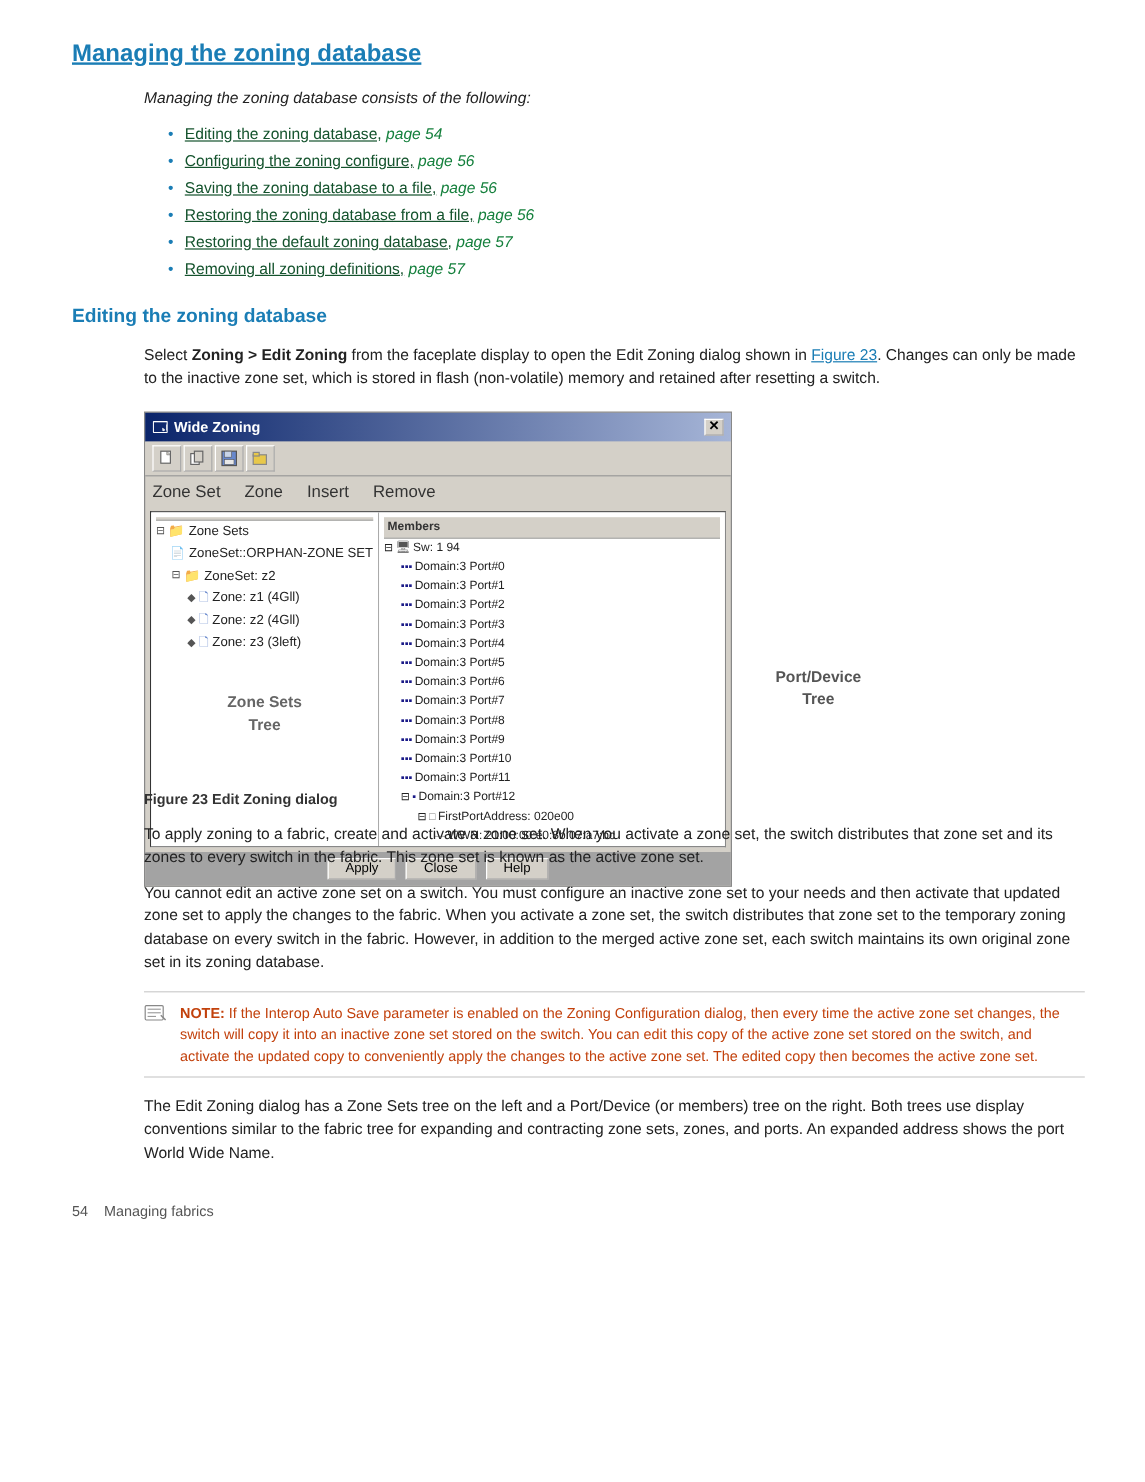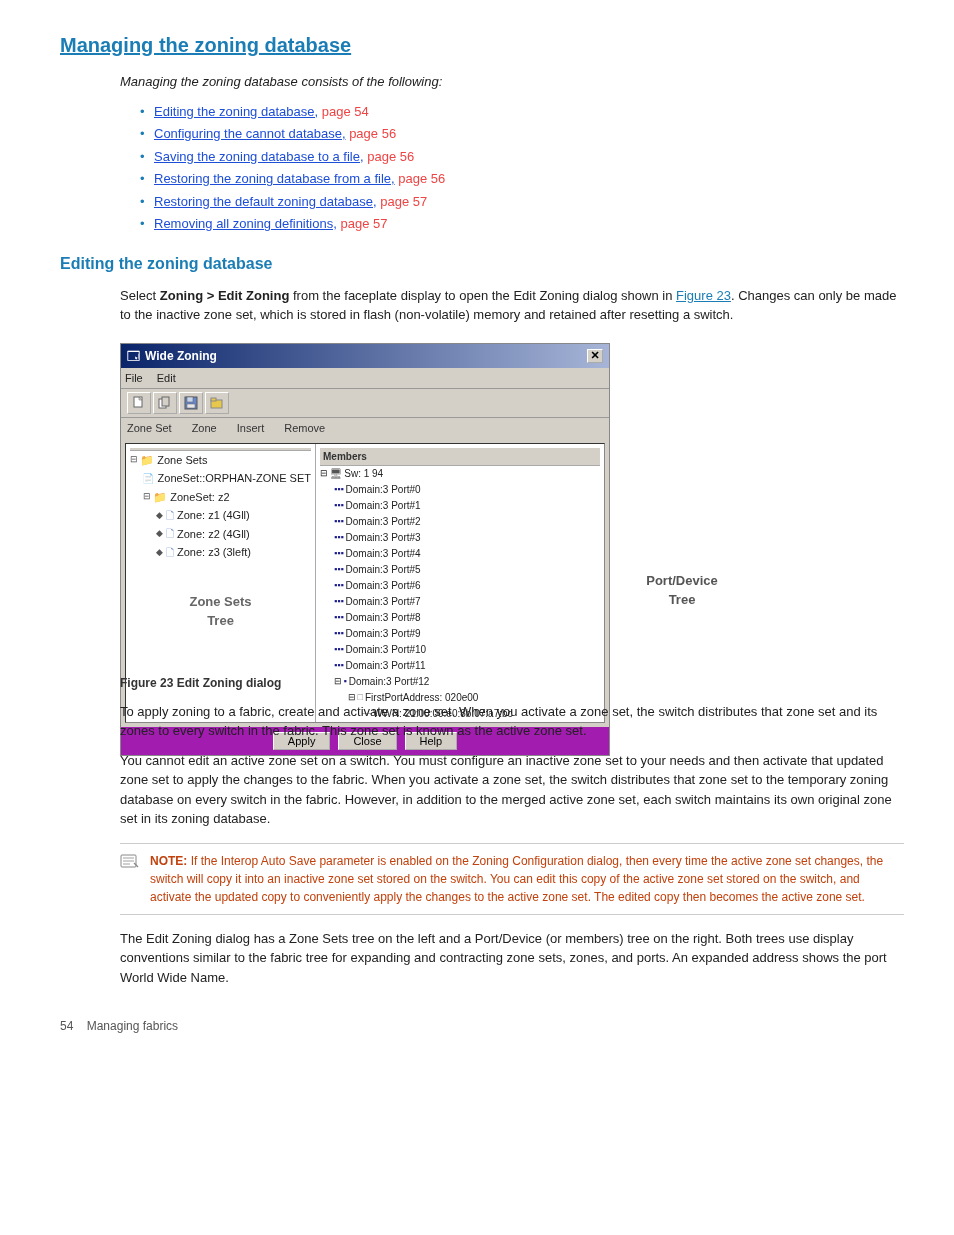--- a/index.html
+++ b/index.html
@@ -40,25 +40,26 @@
       position: relative;
       padding-left: 14px;
     }
     ul.toc-list li::before {
       content: "•";
       color: #1a7db5;
       position: absolute;
       left: 0;
     }
     ul.toc-list li a {
-      color: #1d4ed8;
+      color: #14532d;
     }
     ul.toc-list li span.page-ref {
-      color: #ef4444;
+      color: #15803d;
       text-decoration: none;
+      font-style: italic;
     }
     .section-body {
       margin-left: 60px;
     }
     .section-body p {
       margin-bottom: 10px;
     }
     
     .dialog-container {
       margin: 18px 0 10px 0;
@@ -119,21 +120,21 @@
       display: flex;
       align-items: center;
       justify-content: center;
       cursor: pointer;
       font-size: 10px;
     }
     .toolbar-labels {
       display: flex;
       gap: 20px;
       padding: 2px 6px;
-      font-size: 11px;
+      font-size: 14px;
       color: #333;
     }
     .dialog-content {
       display: flex;
       height: 280px;
       background: #fff;
       border: 1px inset #888;
       margin: 4px;
     }
     .zone-sets-panel {
@@ -158,21 +159,21 @@
       font-size: 11px;
       white-space: nowrap;
     }
     .tree-item .indent { display: inline-block; width: 10px; }
     .expand-btn {
       font-size: 9px;
       color: #555;
     }
     .dialog-footer {
       padding: 5px;
-      background: #a21caf;
+      background: #a3a3a3;
       display: flex;
       justify-content: center;
       gap: 8px;
     }
     .dialog-footer-btn {
       padding: 2px 14px;
       background: #d4d0c8;
       border: 1px outset #fff;
       font-size: 11px;
       cursor: pointer;
@@ -236,21 +237,21 @@
   </style>
 </head>
 <body>
 
 <h1 class="page-title">Managing the zoning database</h1>
 
 <p class="intro-text">Managing the zoning database consists of the following:</p>
 
 <ul class="toc-list">
   <li><a href="#">Editing the zoning database,</a><span class="page-ref"> page 54</span></li>
-  <li><a href="#">Configuring the cannot database,</a><span class="page-ref"> page 56</span></li>
+  <li><a href="#">Configuring the zoning configure,</a><span class="page-ref"> page 56</span></li>
   <li><a href="#">Saving the zoning database to a file,</a><span class="page-ref"> page 56</span></li>
   <li><a href="#">Restoring the zoning database from a file,</a><span class="page-ref"> page 56</span></li>
   <li><a href="#">Restoring the default zoning database,</a><span class="page-ref"> page 57</span></li>
   <li><a href="#">Removing all zoning definitions,</a><span class="page-ref"> page 57</span></li>
 </ul>
 
 <h2 class="section-title">Editing the zoning database</h2>
 
 <div class="section-body">
   <p>
@@ -260,24 +261,20 @@
   <div class="dialog-container">
 
     <div class="dialog-titlebar">
       <div class="dialog-titlebar-left">
         <span style="font-size:12px;">🗔</span>
         <span>Wide Zoning</span>
       </div>
       <div class="dialog-close-btn">✕</div>
     </div>
 
-    <div class="dialog-menubar">
-      <span>File</span>
-      <span>Edit</span>
-    </div>
 
     <div class="dialog-toolbar">
       <div class="toolbar-btn" title="New">
         <svg width="14" height="14" viewBox="0 0 14 14">
             <rect x="2" y="1" width="8" height="10" fill="#fff" stroke="#666" stroke-width="1"></rect>
             <polygon points="7,1 10,4 7,4" fill="#d4d0c8" stroke="#666" stroke-width="0.5"></polygon>
           </svg>
       </div>
       <div class="toolbar-btn" title="Copy">
         <svg width="14" height="14" viewBox="0 0 14 14">

